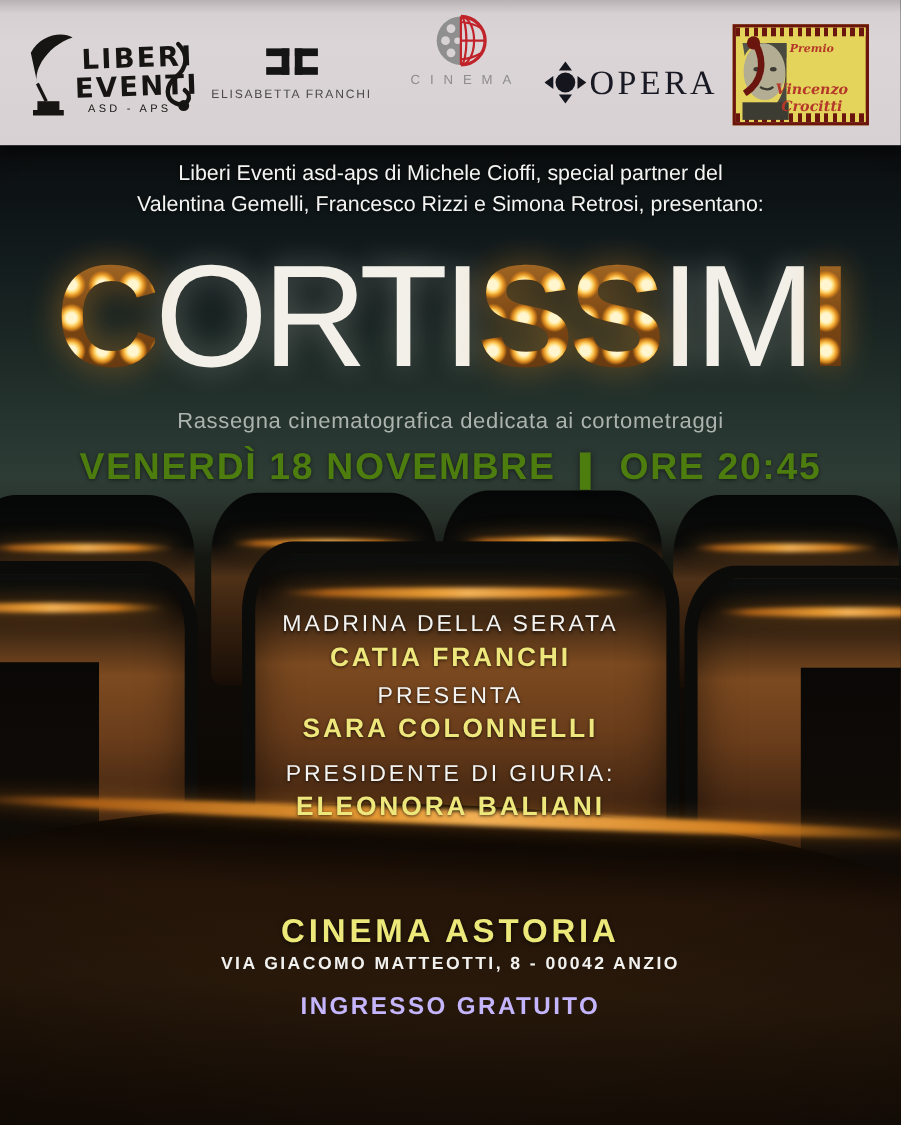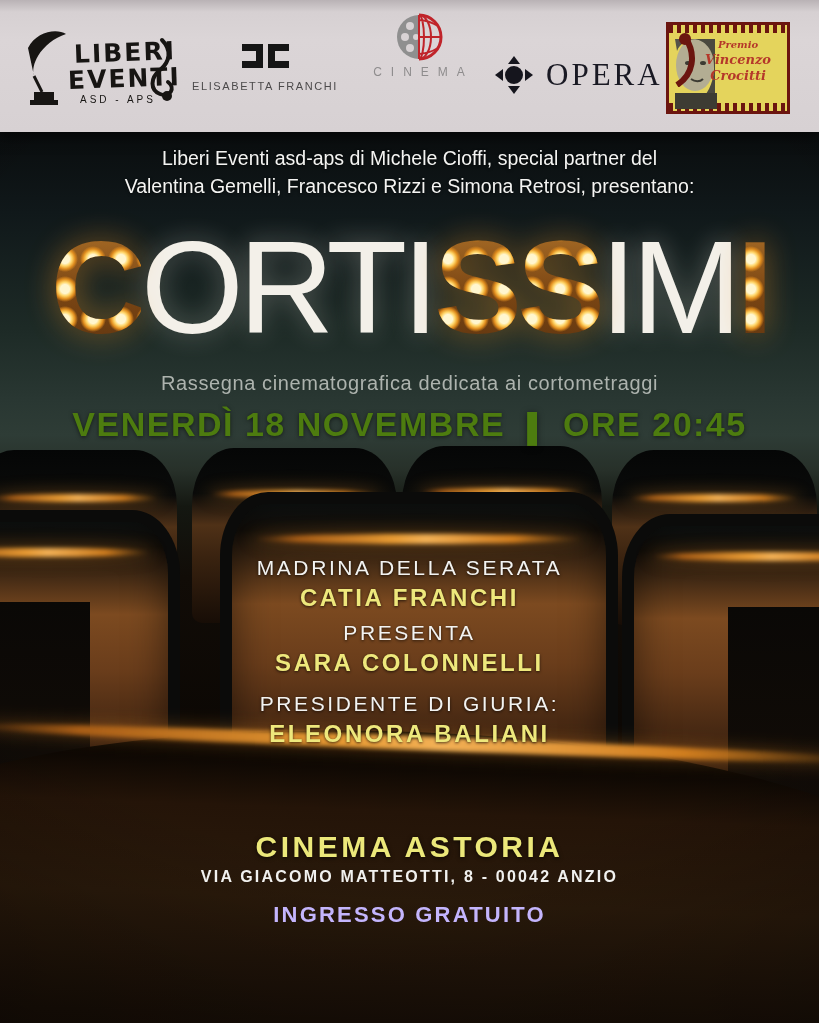--- a/index.html
+++ b/index.html
@@ -37,33 +37,33 @@
   .efr .g.r{ border-right:0;}
   .efr .lbl{ font-size:11px; letter-spacing:1.6px; color:#4c4a4b;}
 
   
   .ast{ left:348px; top:12px; width:142px; height:108px; text-align:center;}
   .ast .script{ font-family:"DejaVu Serif",serif; font-style:italic; font-weight:700;
     font-size:30px; color:#c0242a; line-height:1; margin-top:2px;}
   .ast .sub{ font-size:12px; letter-spacing:9px; color:#8e8c8d; margin-top:3px; text-indent:9px;}
 
   
-  .ope{ left:494px; top:52px; width:172px; height:46px; display:flex; align-items:center; gap:12px;}
+  .ope{ left:494px; top:52px; width:172px; height:46px; display:flex; align-items:center; gap:2px;}
   .ope .word{ font-family:"Liberation Serif",serif; font-size:31px; letter-spacing:3px; color:#191923;}
 
   
   .cro{ left:666px; top:22px; width:124px; height:92px; background:#e4d45c;
     border:3px solid #6b150f; display:flex; align-items:center; overflow:hidden;padding-left:32px;}
   .cro .perf{ position:absolute; left:0; right:0; height:8px; background:
     repeating-linear-gradient(90deg,#6b150f 0 4px,#e4d45c 4px 8px); }
   .cro .perf.top{ top:0;} .cro .perf.bot{ bottom:0;}
   .cro .txt{ position:absolute; right:16px; top:14px; text-align:center;
     font-family:"DejaVu Serif",serif; font-style:italic; color:#b5372a; line-height:1.25;}
   .cro .txt .s1{ font-size:10px; font-weight:700;}
-  .cro .txt .s2{ font-size:13px; font-weight:700;}
+  .cro .txt .s2{ font-size:13px; font-weight:700;margin-top:22px;}
   .cro .txt .s3{ font-size:13px; font-weight:700;}
   .cro svg{ position:absolute; left:4px; top:6px;}
   .cro .reel{ position:absolute; right:4px; bottom:12px;}
 
   
   .photo{
     position:absolute; top:132px; left:0; width:819px; height:891px; z-index:0;
     background:linear-gradient(180deg,
       #0a0d0e 0%, #10181a 9%, #1d2a26 22%, #293732 30%,
       #2e3c36 34%, #273029 38%, #141711 42%, #110c07 50%,

